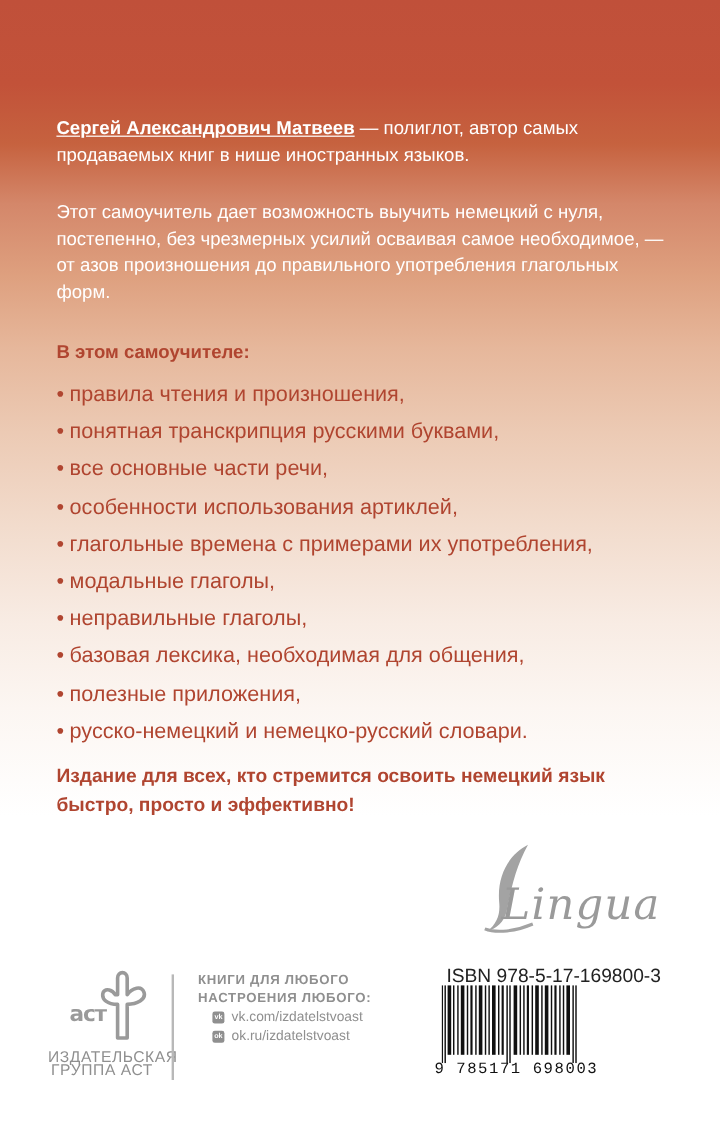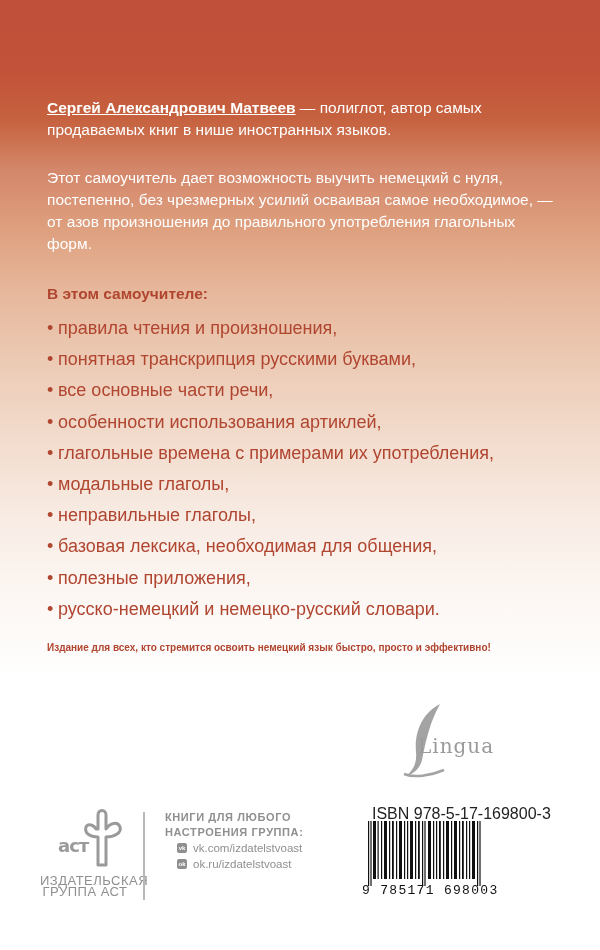--- a/index.html
+++ b/index.html
@@ -26,29 +26,29 @@
     color: #b04530; font-weight: bold; font-size: 15.5px;
   }
   .features {
     position: absolute; left: 47px; top: 318px; margin: 0; padding: 0;
     list-style: none; color: #b04530; font-size: 18px;
   }
   .features li { height: 31.2px; line-height: 20px; }
   .features li .bullet { display: inline-block; width: 11px; }
   .tagline {
     position: absolute; left: 47px; top: 636px; width: 520px;
-    color: #b04530; font-weight: bold; font-size: 10px; line-height: 24px;
+    color: #b04530; font-weight: bold; font-size: 16px; line-height: 24px;
   }
   .lingua-logo {
     position: absolute; left: 400px; top: 700px; width: 130px; height: 80px;
   }
   .lingua-logo .word {
     position: absolute; left: 18px; top: 34px;
-    font-family: "DejaVu Serif", "Liberation Serif", serif; 
-    font-size: 20px; color: #9a9a9a; letter-spacing: 1px;
+    font-family: "DejaVu Serif", "Liberation Serif", serif; font-style: italic;
+    font-size: 36px; color: #9a9a9a; letter-spacing: 1px;
   }
   .ast-logo { position: absolute; left: 40px; top: 807px; width: 90px; height: 95px; }
   .ast-logo .mark {
     position: absolute; left: 18px; top: 28px;
     font-family: "DejaVu Sans", sans-serif; font-weight: bold;
     font-size: 18px; color: #9a9a9a; letter-spacing: -1px;
   }
   .ast-logo .caption {
     position: absolute; left: 0; top: 68px; width: 90px; text-align: center;
     color: #8f8f8f; font-size: 13px; line-height: 11px; letter-spacing: 0.5px;
@@ -118,21 +118,21 @@
     <div class="caption">
       <div>ИЗДАТЕЛЬСКАЯ</div>
       <div>ГРУППА АСТ</div>
     </div>
   </div>
 
   <div class="divider"></div>
 
   <div class="contacts">
     <div class="head">КНИГИ ДЛЯ ЛЮБОГО</div>
-    <div class="head">НАСТРОЕНИЯ ГРУППА:</div>
+    <div class="head">НАСТРОЕНИЯ ЛЮБОГО:</div>
     <div class="line social">
       <span class="sicon">vk</span>
       <span>vk.com/izdatelstvoast</span>
     </div>
     <div class="line social">
       <span class="sicon">ok</span>
       <span>ok.ru/izdatelstvoast</span>
     </div>
   </div>
 

